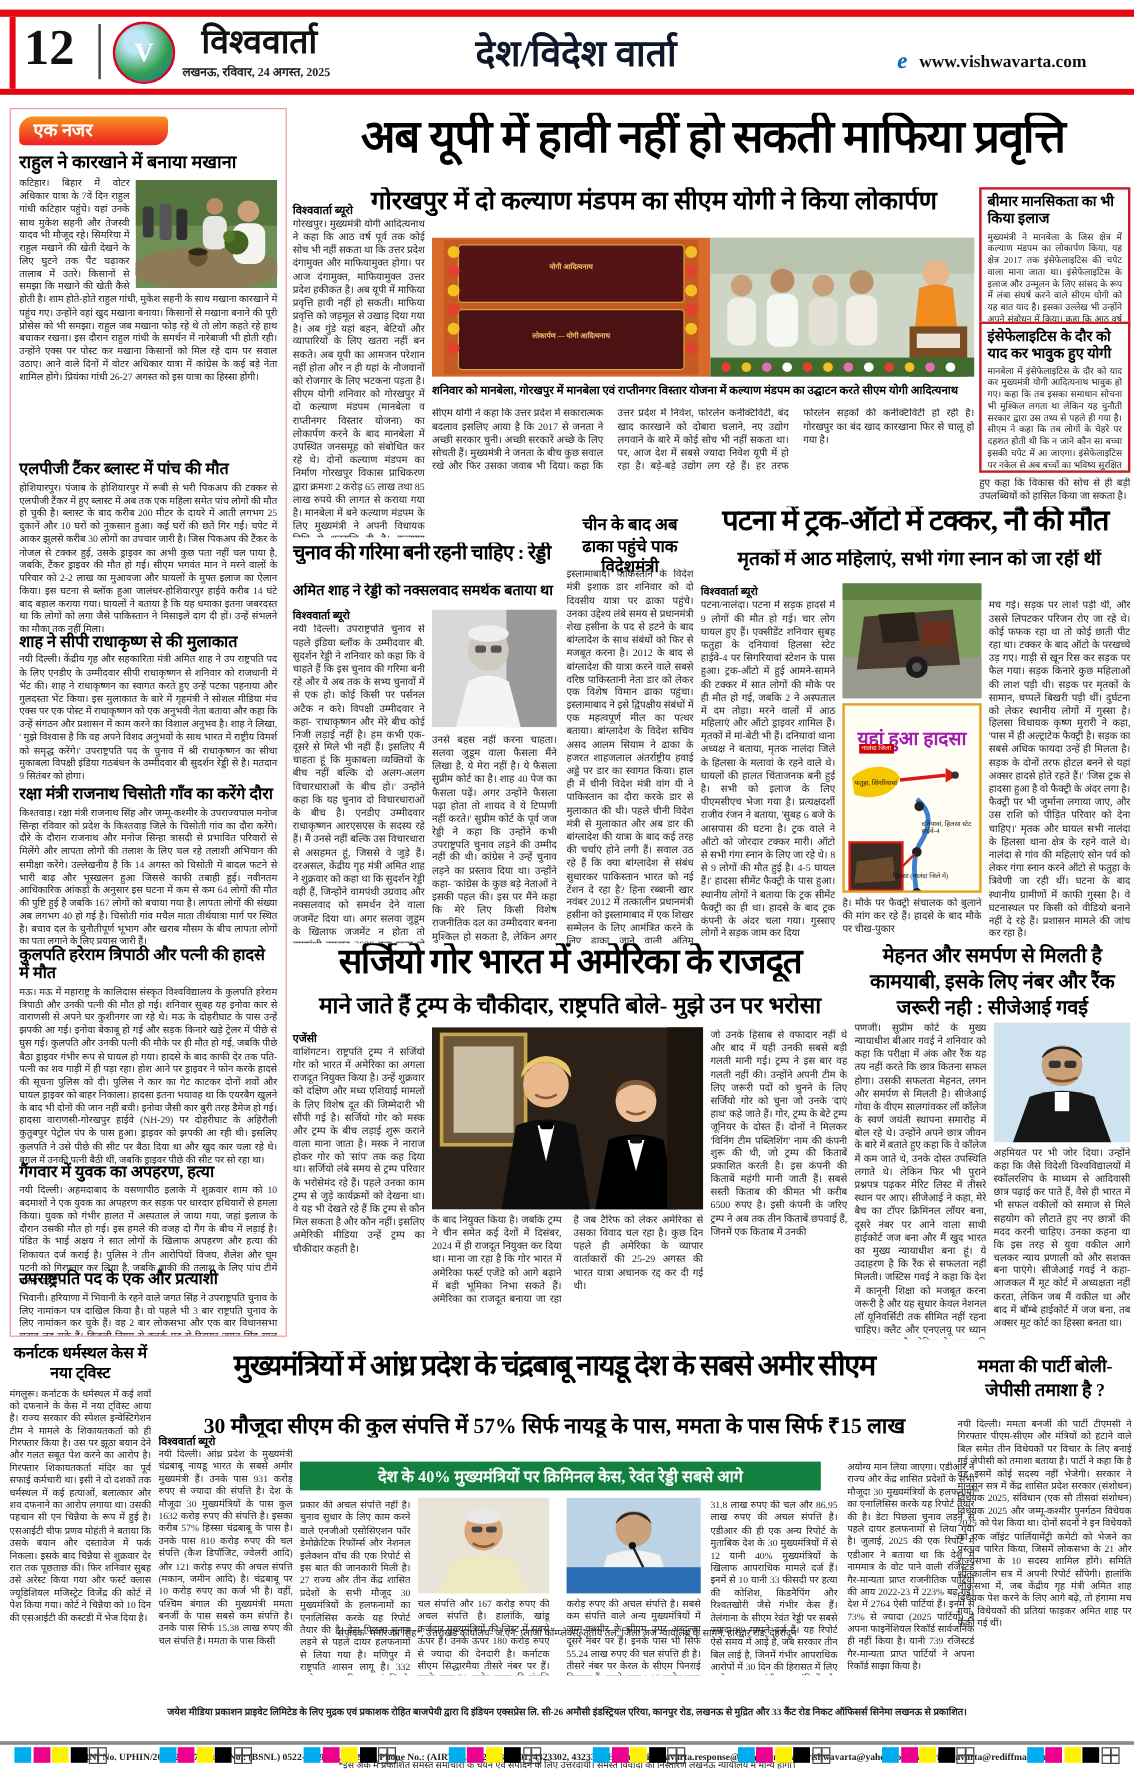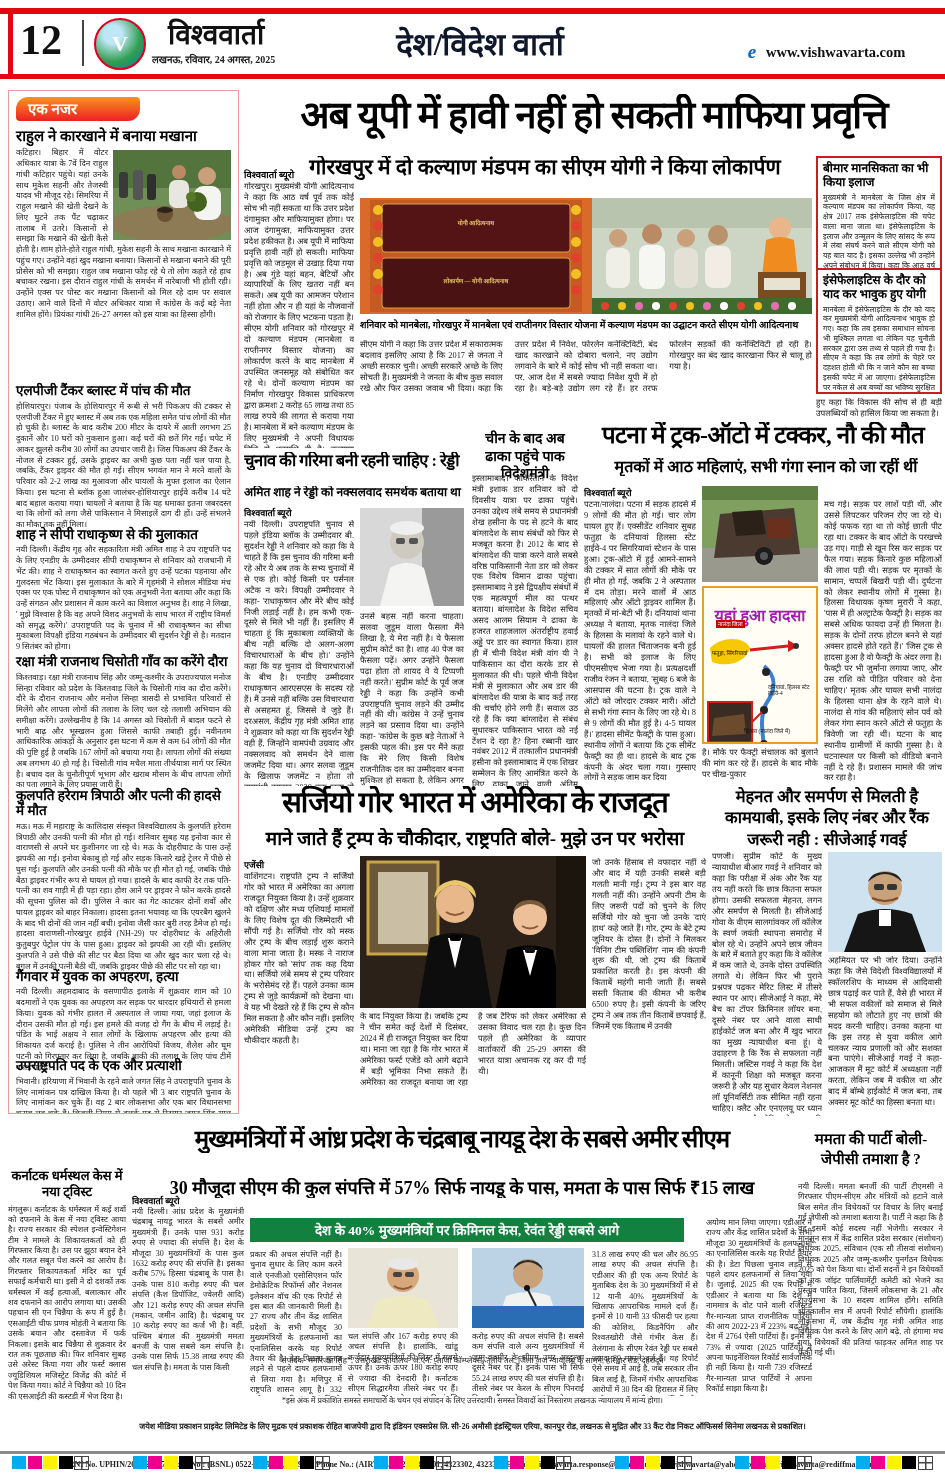--- a/index.html
+++ b/index.html
@@ -119,21 +119,21 @@
     <div>
       <div class="ek-hl">गैंगवार में युवक का अपहरण, हत्या</div>
       <div class="ek-bd" style="height:64px;">नयी दिल्ली। अहमदाबाद के वसणापीठ इलाके में शुक्रवार शाम को 10 बदमाशों ने एक युवक का अपहरण कर सड़क पर धारदार हथियारों से हमला किया। युवक को गंभीर हालत में अस्पताल ले जाया गया, जहां इलाज के दौरान उसकी मौत हो गई। इस हमले की वजह दो गैंग के बीच में लड़ाई है। पंडित के भाई अक्षय ने सात लोगों के खिलाफ अपहरण और हत्या की शिकायत दर्ज कराई है। पुलिस ने तीन आरोपियों विजय, शैलेश और घूम पटनी को गिरफ्तार कर लिया है, जबकि बाकी की तलाश के लिए पांच टीमें बनाई गई हैं।</div>
     </div>
     <div>
       <div class="ek-hl">उपराष्ट्रपति पद के एक और प्रत्याशी</div>
       <div class="ek-bd" style="height:78px;">भिवानी। हरियाणा में भिवानी के रहने वाले जगत सिंह ने उपराष्ट्रपति चुनाव के लिए नामांकन पत्र दाखिल किया है। वो पहले भी 3 बार राष्ट्रपति चुनाव के लिए नामांकन कर चुके हैं। वह 2 बार लोकसभा और एक बार विधानसभा चुनाव लड़ चुके हैं। बिजली निगम से क्लर्क पद से रिटायर जगत सिंह साल 2012 से लगातार चुनाव लड़ रहे हैं। हर चुनाव में वह सरकारी कर्मचारियों के मुद्दे ही उठाते हैं। चांग गांव के जगत सिंह 71 वर्ष 6 माह के हो चुके हैं। जिन्होंने 36 साल 2 माह तक बिजली निगम में नौकरी की। इस दौरान मीटर रीडर से शुरुआत की और कई पदों पर रहे।</div>
     </div>
   </div>
 
-  <div class="abs" style="left:8px;top:1120px;width:118px;margin-top:48px;">
+  <div class="abs" style="left:8px;top:1120px;width:118px;">
     <div class="hl ctr" style="font-size:13px;line-height:1.25;">कर्नाटक धर्मस्थल केस में नया ट्विस्ट</div>
     <div class="bt8" style="height:238px;margin-top:4px;">मंगलुरू। कर्नाटक के धर्मस्थल में कई शवों को दफनाने के केस में नया ट्विस्ट आया है। राज्य सरकार की स्पेशल इन्वेस्टिगेशन टीम ने मामले के शिकायतकर्ता को ही गिरफ्तार किया है। उस पर झूठा बयान देने और गलत सबूत पेश करने का आरोप है। गिरफ्तार शिकायतकर्ता मंदिर का पूर्व सफाई कर्मचारी था। इसी ने दो दशकों तक धर्मस्थल में कई हत्याओं, बलात्कार और शव दफनाने का आरोप लगाया था। उसकी पहचान सी एन चिन्नैया के रूप में हुई है। एसआईटी चीफ प्रणव मोहंती ने बताया कि उसके बयान और दस्तावेज में फर्क निकला। इसके बाद चिन्नैया से शुक्रवार देर रात तक पूछताछ की। फिर शनिवार सुबह उसे अरेस्ट किया गया और फर्स्ट क्लास ज्यूडिशियल मजिस्ट्रेट विजेंद्र की कोर्ट में पेश किया गया। कोर्ट ने चिन्नैया को 10 दिन की एसआईटी की कस्टडी में भेज दिया है।</div>
   </div>
 
   <div class="abs hl nowrap ctr" style="left:244px;top:94px;width:700px;height:56px;font-size:38px;letter-spacing:-1px;">अब यूपी में हावी नहीं हो सकती माफिया प्रवृत्ति</div>
   <div class="abs hl nowrap ctr" style="left:280px;top:156px;width:530px;font-size:21px;">गोरखपुर में दो कल्याण मंडपम का सीएम योगी ने किया लोकार्पण</div>
   <div class="abs byline" style="left:244px;top:168px;font-size:9.5px;">विश्ववार्ता ब्यूरो</div>
   <div class="abs bt" style="left:244px;top:182px;width:110px;height:266px;">गोरखपुर। मुख्यमंत्री योगी आदित्यनाथ ने कहा कि आठ वर्ष पूर्व तक कोई सोच भी नहीं सकता था कि उत्तर प्रदेश दंगामुक्त और माफियामुक्त होगा। पर आज दंगामुक्त, माफियामुक्त उत्तर प्रदेश हकीकत है। अब यूपी में माफिया प्रवृत्ति हावी नहीं हो सकती। माफिया प्रवृत्ति को जड़मूल से उखाड़ दिया गया है। अब गुंडे यहां बहन, बेटियों और व्यापारियों के लिए खतरा नहीं बन सकते। अब यूपी का आमजन परेशान नहीं होता और न ही यहां के नौजवानों को रोजगार के लिए भटकना पड़ता है। सीएम योगी शनिवार को गोरखपुर में दो कल्याण मंडपम (मानबेला व राप्तीनगर विस्तार योजना) का लोकार्पण करने के बाद मानबेला में उपस्थित जनसमूह को संबोधित कर रहे थे। दोनों कल्याण मंडपम का निर्माण गोरखपुर विकास प्राधिकरण द्वारा क्रमशः 2 करोड़ 65 लाख तथा 85 लाख रुपये की लागत से कराया गया है। मानबेला में बने कल्याण मंडपम के लिए मुख्यमंत्री ने अपनी विधायक निधि से धनराशि दी है। कल्याण मंडपम के लोकार्पण समारोह में</div>
 
   <div class="abs" style="left:360px;top:198px;width:452px;height:116px;">
@@ -332,21 +332,21 @@
   <div class="abs bt8" style="left:706px;top:1218px;width:106px;height:178px;">अयोग्य मान लिया जाएगा। एडीआर ने राज्य और केंद्र शासित प्रदेशों के सभी मौजूदा 30 मुख्यमंत्रियों के हलफनामों का एनालिसिस करके यह रिपोर्ट तैयार की है। डेटा पिछला चुनाव लड़ने से पहले दायर हलफनामों से लिया गया है। जुलाई, 2025 की एक रिपोर्ट में एडीआर ने बताया था कि देश में नाममात्र के वोट पाने वाली रजिस्टर्ड गैर-मान्यता प्राप्त राजनीतिक पार्टियों की आय 2022-23 में 223% बढ़ गई। देश में 2764 ऐसी पार्टियां हैं। इनमें से 73% से ज्यादा (2025 पार्टियों) ने अपना फाइनेंशियल रिकॉर्ड सार्वजनिक ही नहीं किया है। यानी 739 रजिस्टर्ड गैर-मान्यता प्राप्त पार्टियों ने अपना रिकॉर्ड साझा किया है।</div>
 
   <div class="abs hl ctr" style="left:800px;top:1130px;width:142px;font-size:15px;line-height:1.3;">
     <div>ममता की पार्टी बोली-</div>
     <div>जेपीसी तमाशा है ?</div>
   </div>
   <div class="abs bt8" style="left:798px;top:1182px;width:145px;height:214px;">नयी दिल्ली। ममता बनर्जी की पार्टी टीएमसी ने गिरफ्तार पीएम-सीएम और मंत्रियों को हटाने वाले बिल समेत तीन विधेयकों पर विचार के लिए बनाई गई जेपीसी को तमाशा बताया है। पार्टी ने कहा कि है वह इसमें कोई सदस्य नहीं भेजेगी। सरकार ने मानसून सत्र में केंद्र शासित प्रदेश सरकार (संशोधन) विधेयक 2025, संविधान (एक सौ तीसवां संशोधन) विधेयक 2025 और जम्मू-कश्मीर पुनर्गठन विधेयक 2025 को पेश किया था। दोनों सदनों ने इन विधेयकों को एक जॉइंट पार्लियामेंट्री कमेटी को भेजने का प्रस्ताव पारित किया, जिसमें लोकसभा के 21 और राज्यसभा के 10 सदस्य शामिल होंगे। समिति शीतकालीन सत्र में अपनी रिपोर्ट सौंपेगी। हालांकि लोकसभा में, जब केंद्रीय गृह मंत्री अमित शाह विधेयक पेश करने के लिए आगे बढ़े, तो हंगामा मच गया, विधेयकों की प्रतियां फाड़कर अमित शाह पर फेंकी गई थीं।</div>
 
   <div class="fline" style="top:1398px;font-size:8px;font-weight:600;">जयेश मीडिया प्रकाशन प्राइवेट लिमिटेड के लिए मुद्रक एवं प्रकाशक रोहित बाजपेयी द्वारा दि इंडियन एक्सप्रेस लि. सी-26 अमौसी इंडस्ट्रियल एरिया, कानपुर रोड, लखनऊ से मुद्रित और 33 कैंट रोड निकट ऑफिसर्स सिनेमा लखनऊ से प्रकाशित।</div>
   <div class="fline" style="top:1332px;font-size:8px;">संपादक- मनोरंजन सिंह*, उत्तराखंड कार्यालय- जे.एन. प्लाजा कॉम्प्लेक्स, तृतीय तल, जिला जज न्यायालय के सामने, हरिद्वार रोड, देहरादून</div>
-  <div class="fline" style="top:1373px;font-size:7.8px;">*इस अंक में प्रकाशित समस्त समाचारों के चयन एवं संपादन के लिए उत्तरदायी। समस्त विवादों का निस्तारण लखनऊ न्यायालय में मान्य होगा।</div>
+  <div class="fline" style="top:1443px;font-size:7.8px;">*इस अंक में प्रकाशित समस्त समाचारों के चयन एवं संपादन के लिए उत्तरदायी। समस्त विवादों का निस्तारण लखनऊ न्यायालय में मान्य होगा।</div>
   <div class="fline" style="top:1438px;font-size:8px;font-weight:600;">RNI No. UPHIN/2008/28657  Phone No.:  (BSNL) 0522-2619671, 2619672  Phone No.: (AIRTEL) 0522-4323301, 4323302, 4323303  E-Mail: vishwavarta.response@gmail.com,  dailyvishwavarta@yahoo.com  dailyvishwavarta@rediffmail.com</div>
   <div class="abs" style="left:0;top:1451px;width:945px;height:2.5px;background:#8a8a8a;"></div>
 
   <div class="marks">
     <span class="mgrp">
         <span class="sq c"></span>
         <span class="sq m"></span>
         <span class="sq y"></span>
         <span class="sq k"></span>
         <span class="reg"></span>

